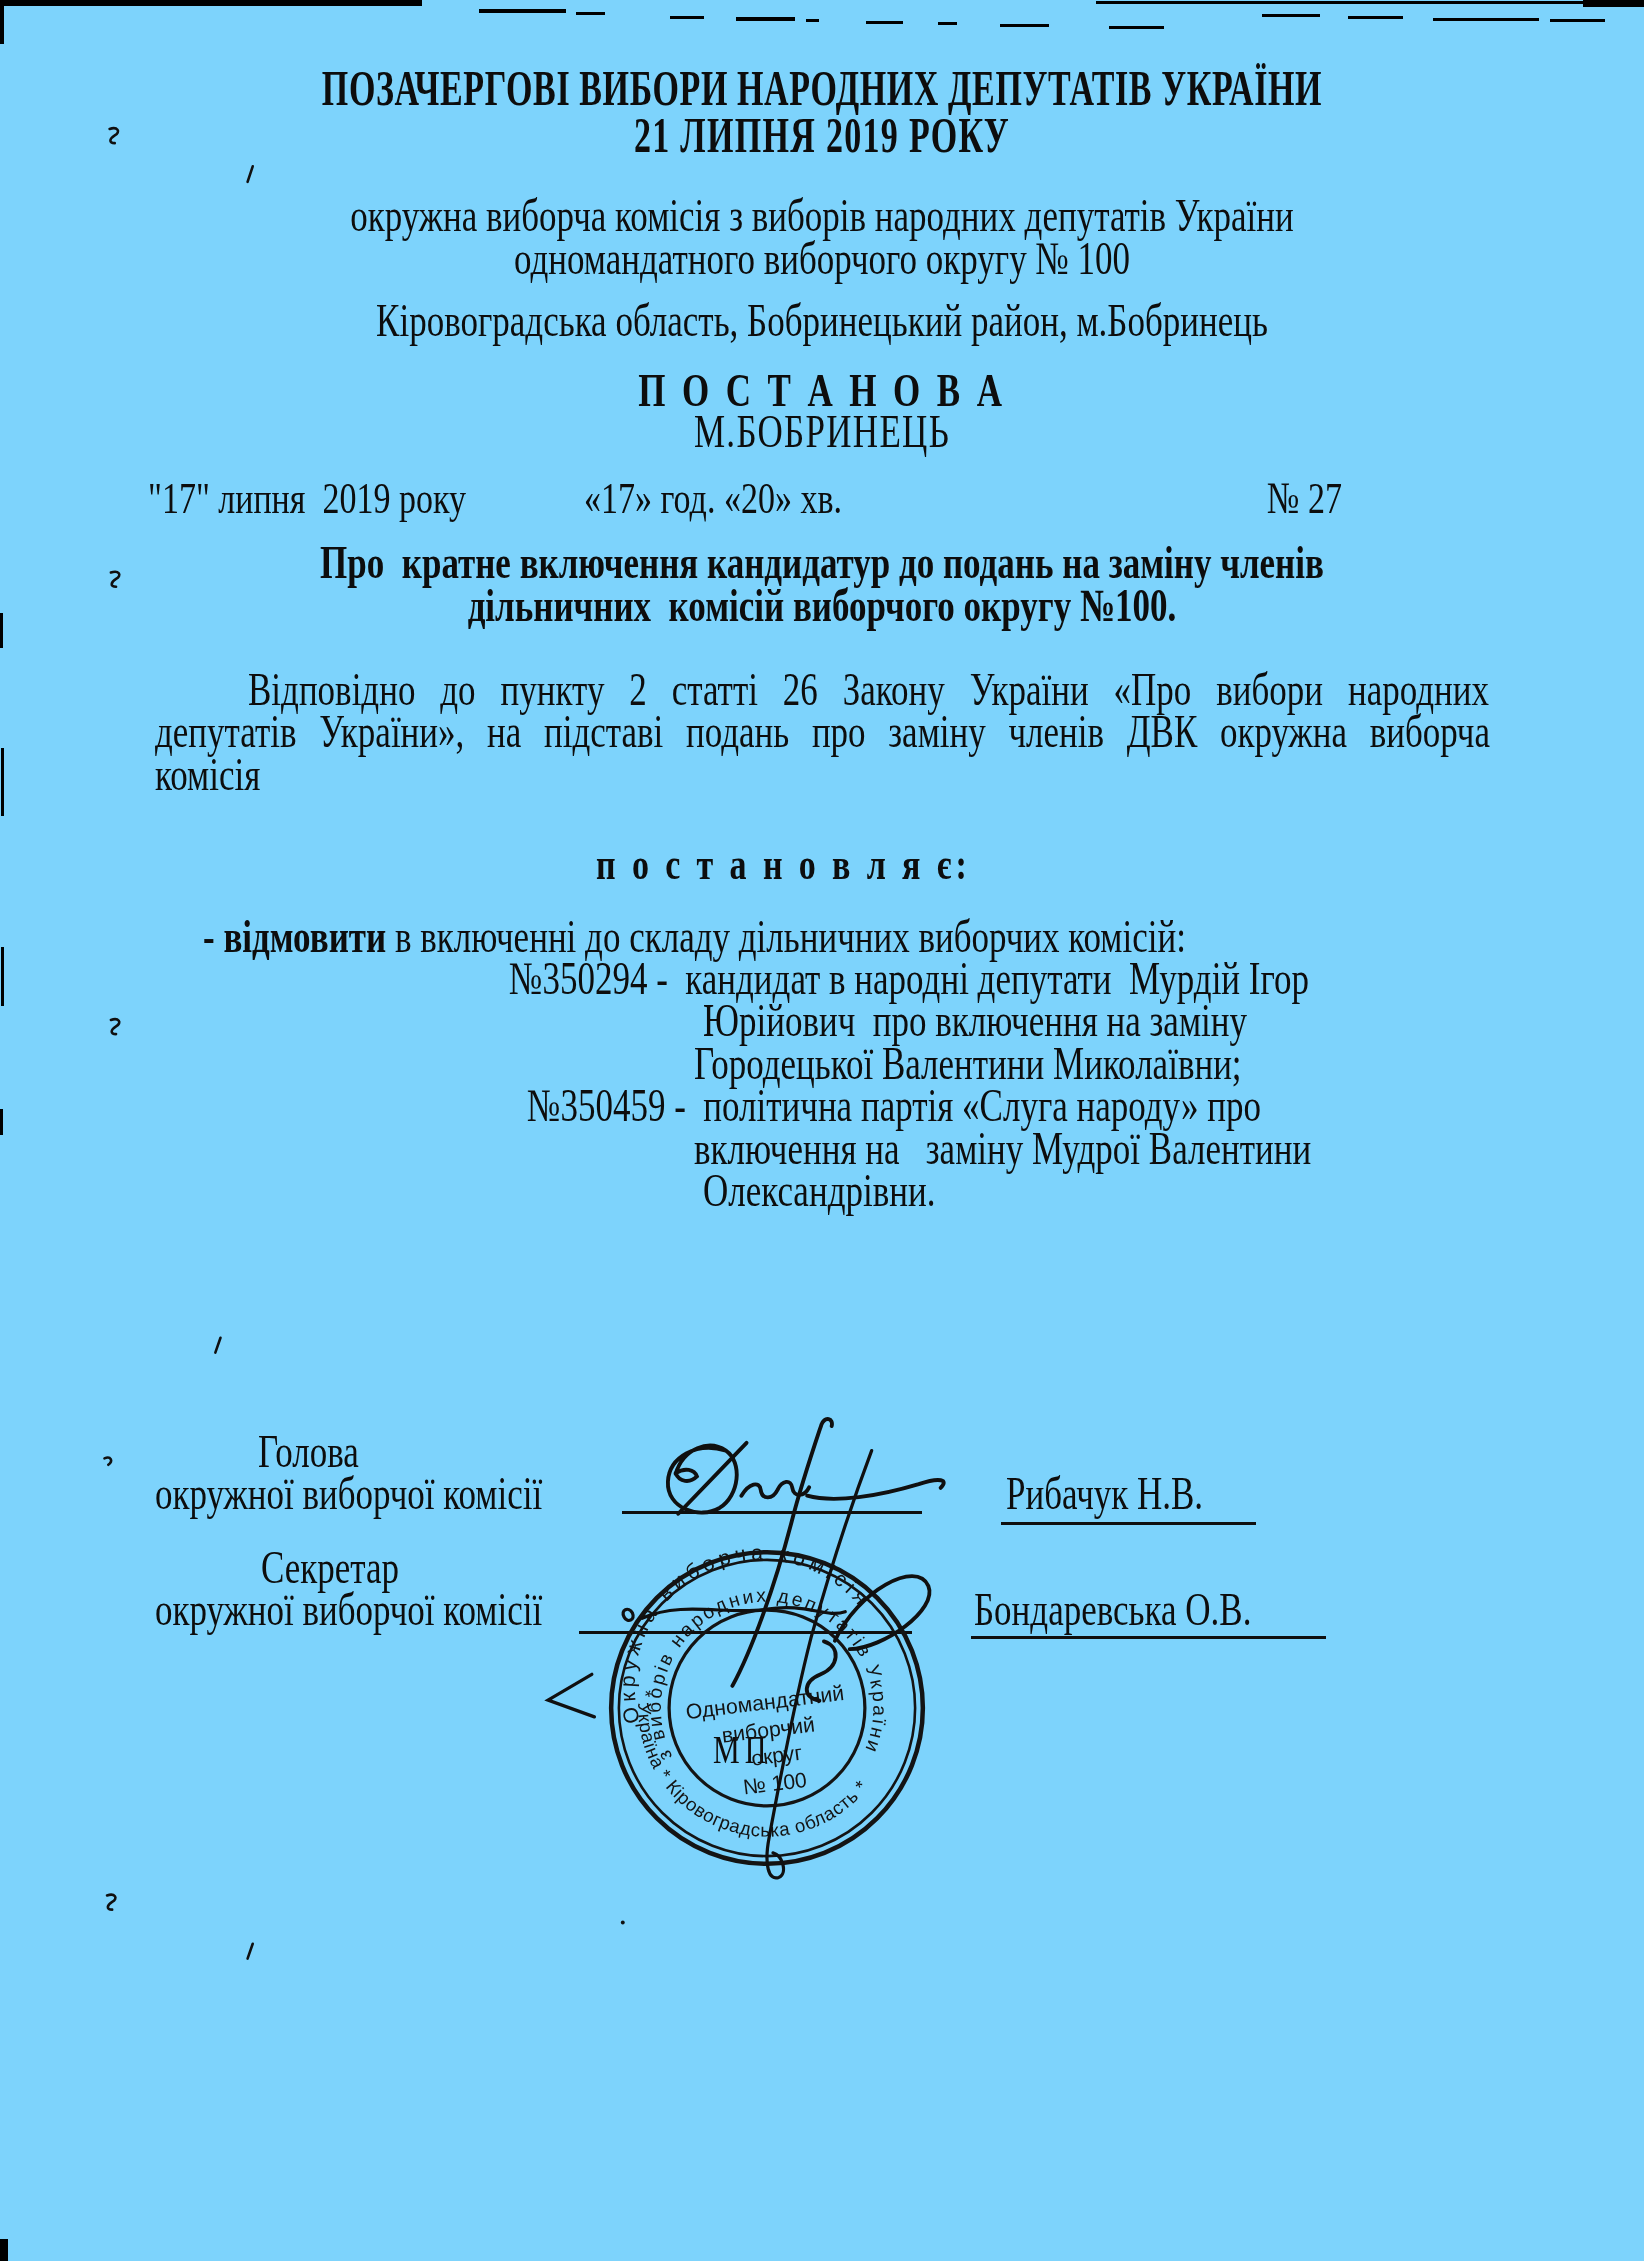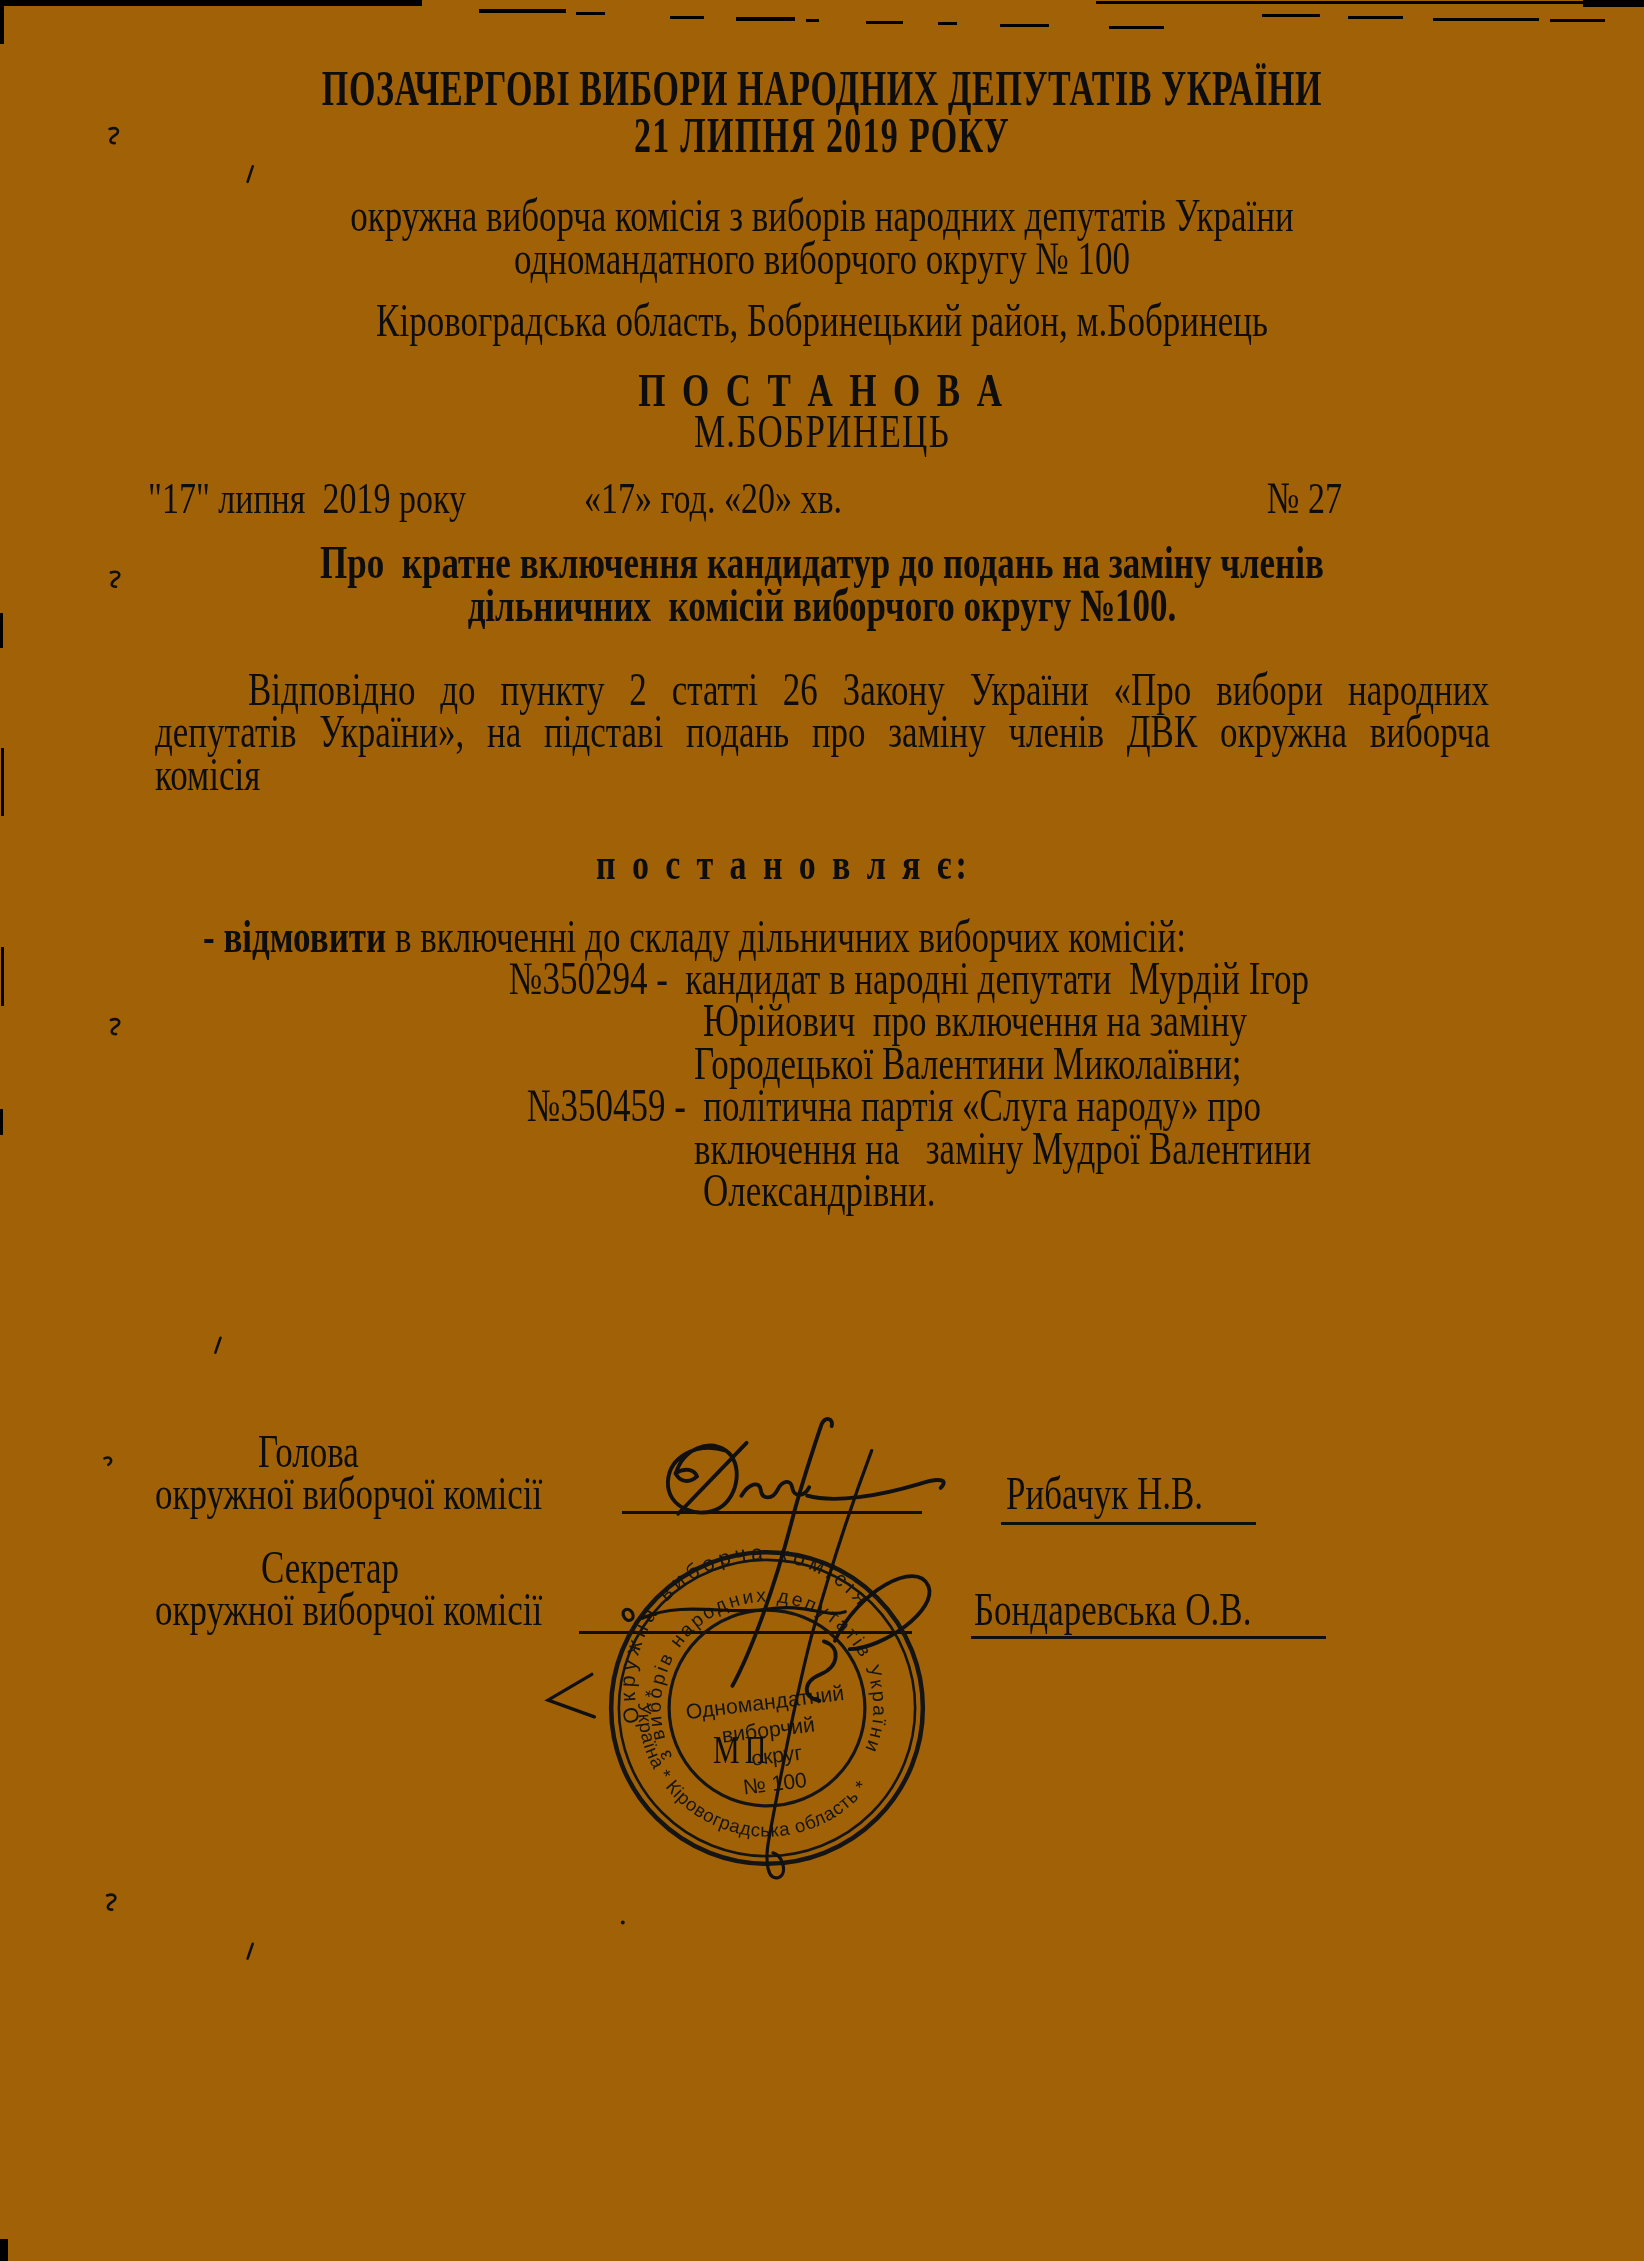--- a/index.html
+++ b/index.html
@@ -1,17 +1,17 @@
 <!DOCTYPE html>
 <html style="font-size:10.3px"><head>
 <meta charset="utf-8">
 <style>
   html,body{margin:0;padding:0;background:#ffffff;}
   #page{
-    position:relative;width:1644px;height:2261px;background:#a16207;overflow:hidden;
+    position:relative;width:1644px;height:2261px;background:#7dd3fc;overflow:hidden;
     font-family:"Liberation Serif",serif;color:#0d0d0d;
   }
   .l{position:absolute;white-space:pre;line-height:1.05;}
   .c{left:0;width:1644px;text-align:center;}
   .sy{transform:scaleY(1.32);transform-origin:0 0;}
   .syc{transform:scaleY(1.32);transform-origin:50% 0;}
   .syt{transform:scaleY(1.5);transform-origin:50% 0;}
   .b{font-weight:bold;}
   .f52{font-size:34px;} .f54{font-size:35px;}
   .jl{white-space:normal;text-align:justify;text-align-last:justify;}

